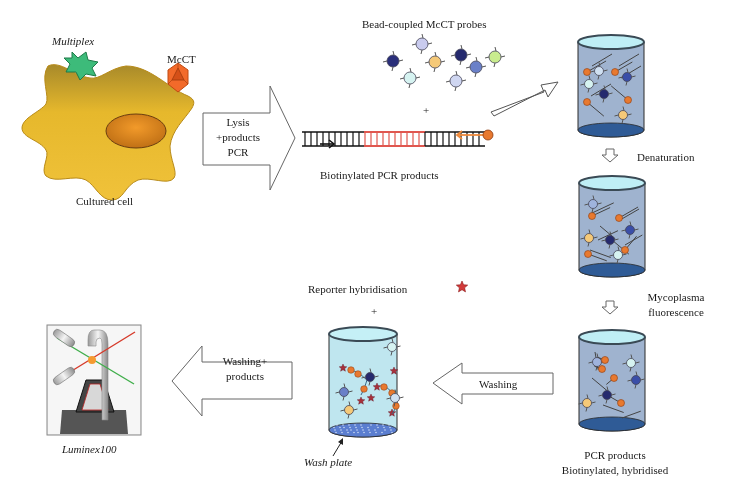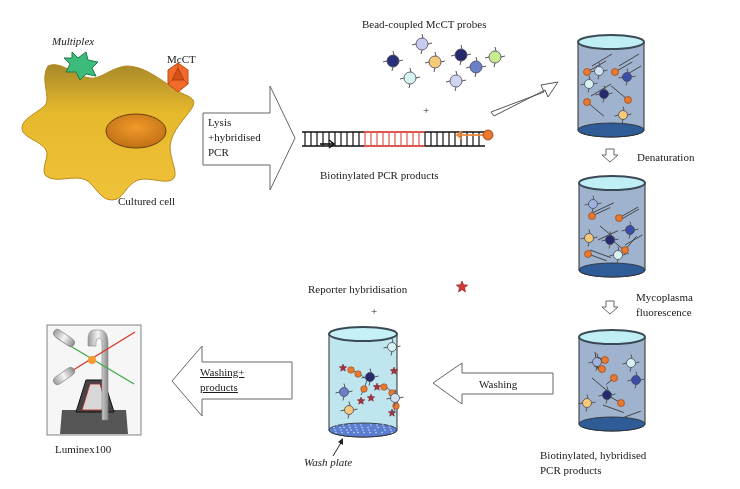--- a/index.html
+++ b/index.html
@@ -1,18 +1,18 @@
 <!DOCTYPE html>
 <html><head>
 <meta charset="utf-8">
 <style>
   html, body { margin:0; padding:0; background:#ffffff; }
   body { width:740px; height:489px; position:relative; overflow:hidden; font-family:"Liberation Serif", serif; color:#1a1a1a; }
   .lbl { position:absolute; font-size:11px; line-height:15px; white-space:nowrap; }
-  .ctr { text-align:left; }
+  .ctr { text-align:center; }
   svg.stage { position:absolute; left:0; top:0; }
 </style>
 </head>
 <body>
 
 <svg class="stage" width="740" height="489" viewBox="0 0 740 489">
   <defs>
     <linearGradient id="cellGrad" x1="0" y1="0" x2="0" y2="1">
       <stop offset="0" stop-color="#a88a2a"></stop>
       <stop offset="0.35" stop-color="#e6b82c"></stop>
@@ -447,44 +447,44 @@
     <line x1="57" y1="338" x2="134" y2="384" stroke="#3fae4a" stroke-width="1.4"></line>
     <line x1="57" y1="380" x2="135" y2="332" stroke="#d63a2a" stroke-width="1.4"></line>
     <circle cx="92" cy="360" r="4" fill="#f59a30"></circle>
     <rect x="52" y="334" width="24" height="8" rx="4" transform="rotate(35 64 338)" fill="url(#pipeGrad)" stroke="#777" stroke-width="0.6"></rect>
     <rect x="52" y="372" width="24" height="8" rx="4" transform="rotate(-35 64 376)" fill="url(#pipeGrad)" stroke="#777" stroke-width="0.6"></rect>
   </g>
 </svg>
 
 <div class="lbl" style="left:52px;top:34px;font-style:italic;">Multiplex</div>
 <div class="lbl" style="left:167px;top:52px;">McCT</div>
-<div class="lbl" style="left:76px;top:194px;margin-left:42px;">Cultured cell</div>
+<div class="lbl" style="left:76px;top:194px;">Cultured cell</div>
 
 <div class="lbl ctr" style="left:208px;top:115px;width:60px;">
   <div>Lysis</div>
-  <div>+hybridised</div>
+  <div>+products</div>
   <div>PCR</div>
 </div>
 
 <div class="lbl" style="left:362px;top:17px;">Bead-coupled McCT probes</div>
 <div class="lbl" style="left:423px;top:103px;">+</div>
 <div class="lbl" style="left:320px;top:168px;">Biotinylated PCR products</div>
 
 <div class="lbl" style="left:637px;top:150px;">Denaturation</div>
 <div class="lbl ctr" style="left:636px;top:290px;width:80px;">
   <div>Mycoplasma</div>
   <div>fluorescence</div>
 </div>
 <div class="lbl ctr" style="left:540px;top:448px;width:150px;">
+  <div>PCR products</div>
   <div>Biotinylated, hybridised</div>
-  <div>PCR products</div>
 </div>
 
 <div class="lbl" style="left:479px;top:377px;font-family:Liberation Serif, serif;">Washing</div>
 <div class="lbl" style="left:308px;top:282px;">Reporter hybridisation</div>
 <div class="lbl" style="left:371px;top:304px;">+</div>
 <div class="lbl" style="left:304px;top:455px;font-style:italic;">Wash plate</div>
 
-<div class="lbl ctr" style="left:200px;top:365px;width:90px;text-decoration:underline;">
+<div class="lbl ctr" style="left:200px;top:354px;width:90px;">
   <div>Washing+</div>
   <div>products</div>
 </div>
-<div class="lbl" style="left:55px;top:442px;">Luminex100</div>
+<div class="lbl" style="left:62px;top:442px;font-style:italic;">Luminex100</div>
 
 </body></html>

